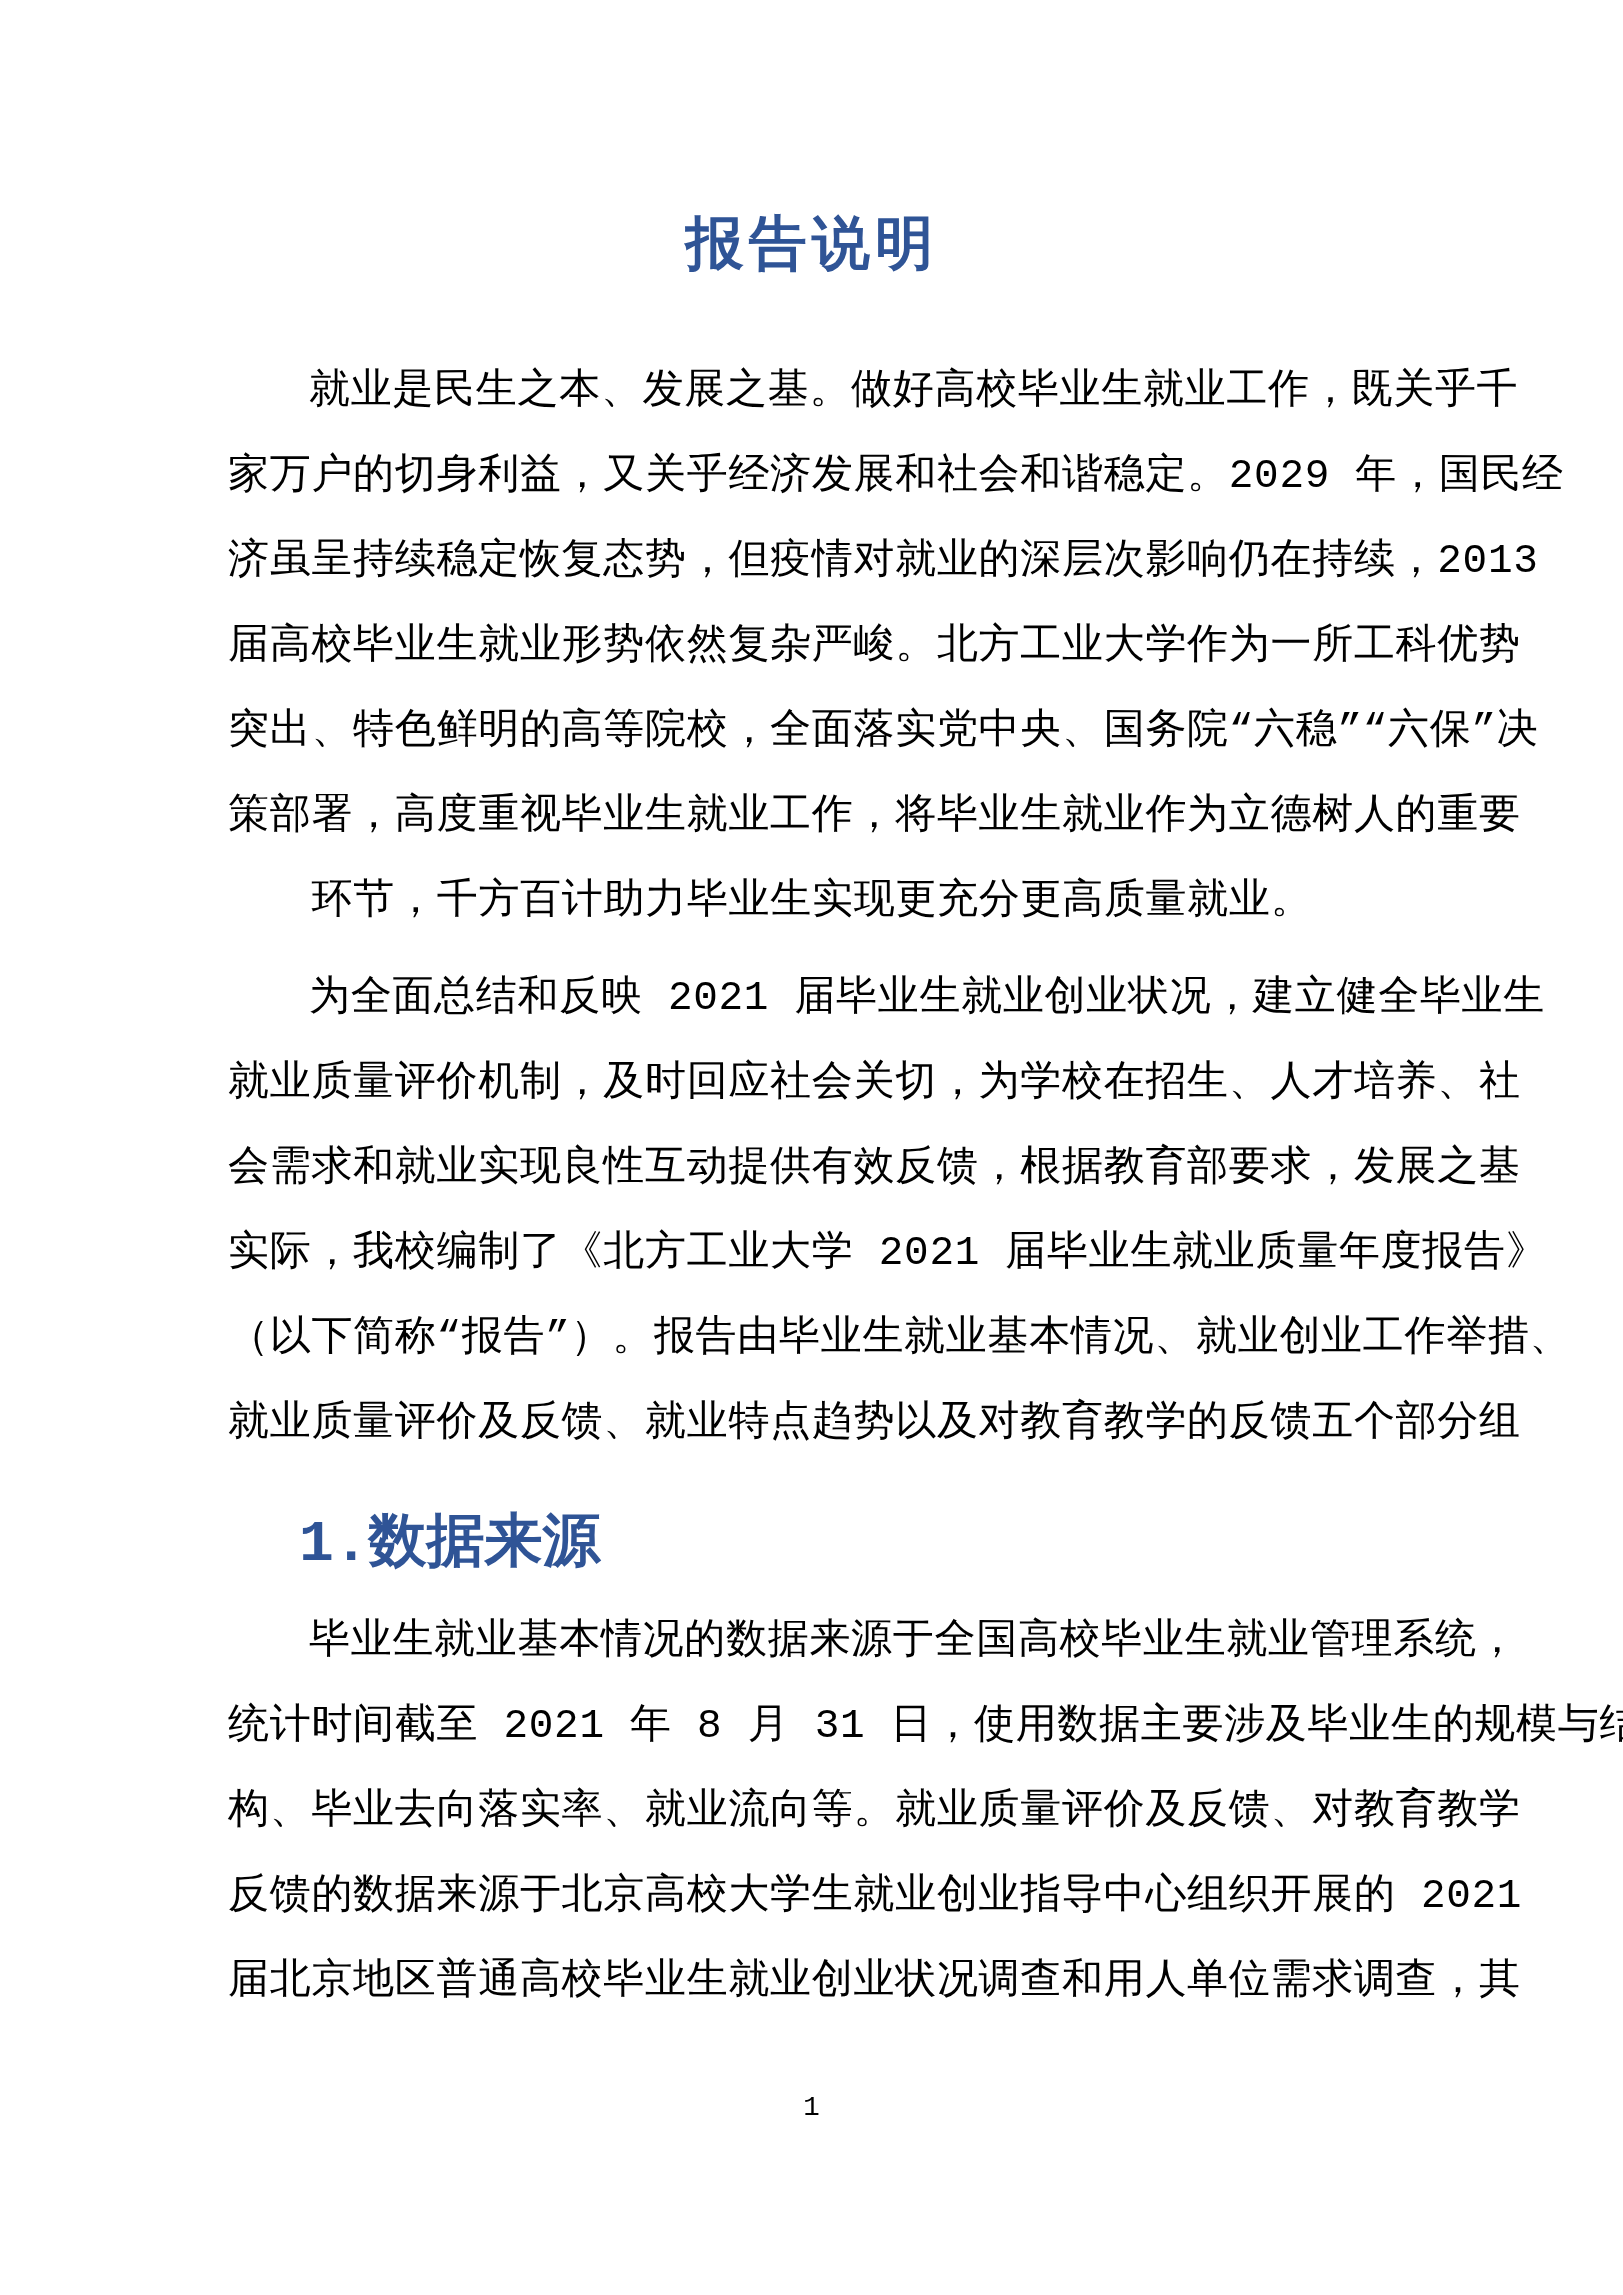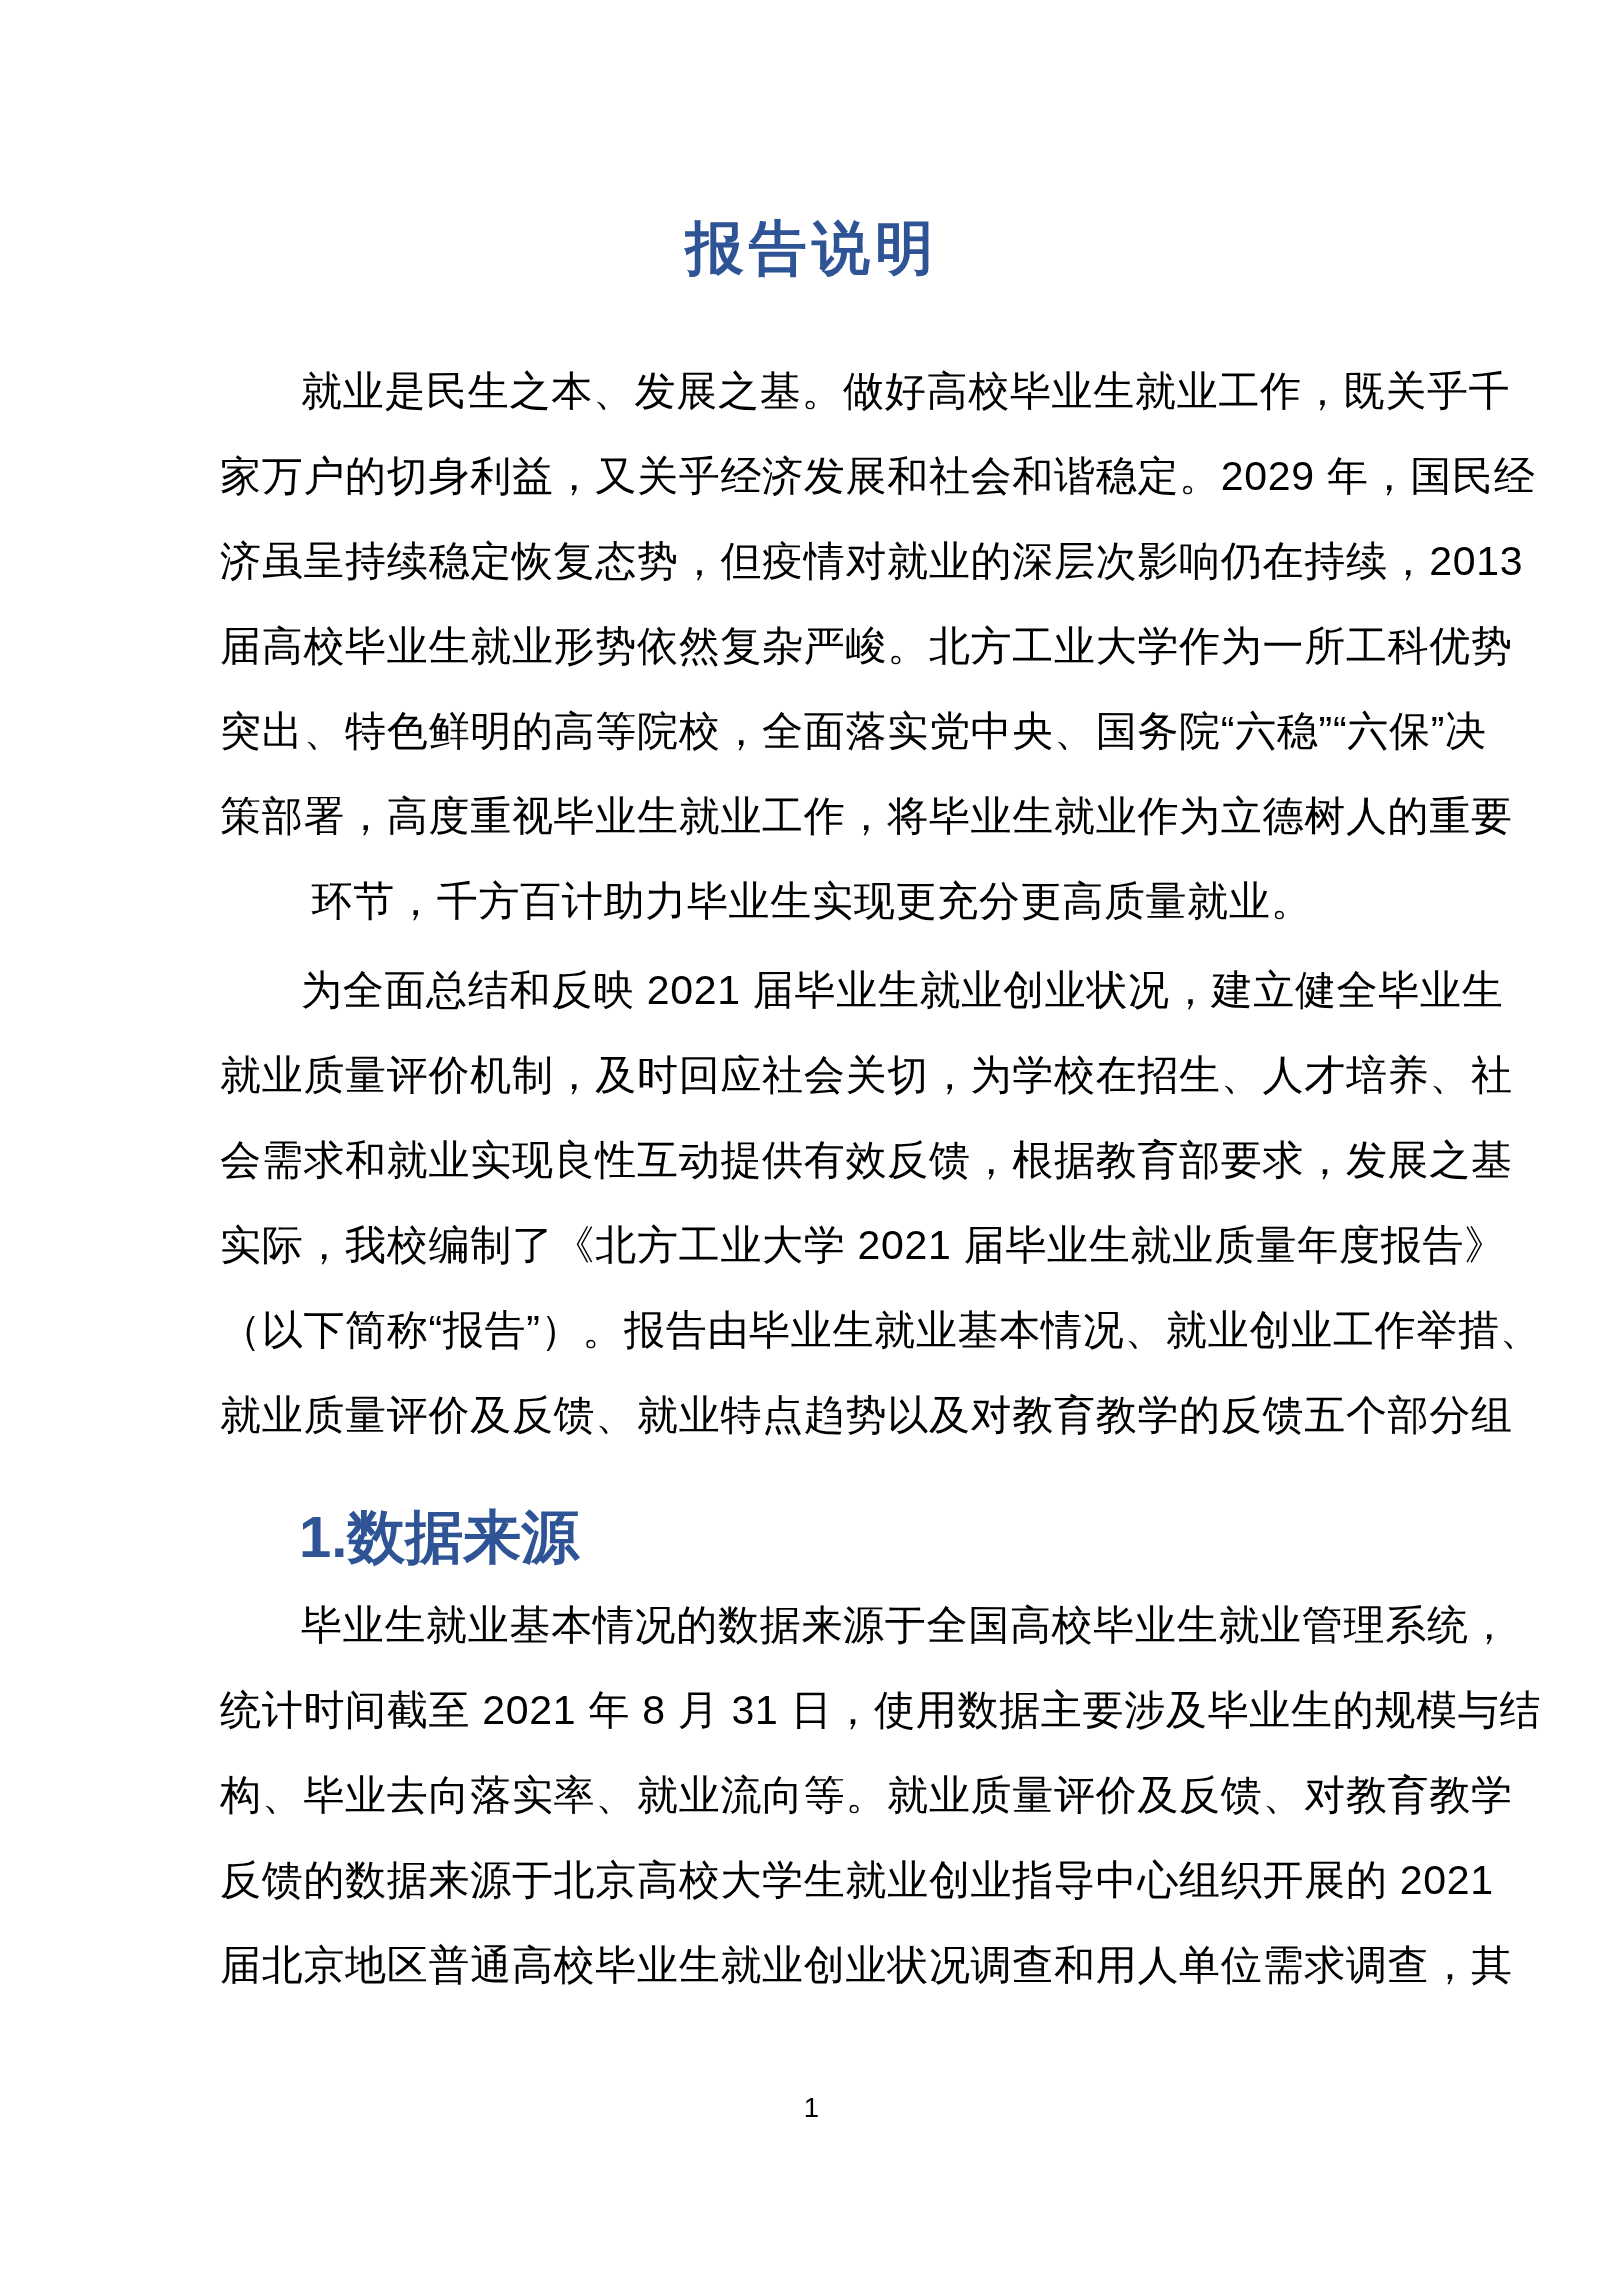--- a/index.html
+++ b/index.html
@@ -6,40 +6,40 @@
     margin: 0;
     padding: 0;
     background: #ffffff;
   }
   .page {
     position: relative;
     width: 1623px;
     height: 2295px;
     background: #ffffff;
     overflow: hidden;
-    font-family: Liberation Sans, sans-serif;
+    font-family: Liberation Mono, monospace;
     color: #000000;
   }
   .content {
     position: absolute;
     left: 216px;
     top: 0;
     width: 1192px;
   }
   .doc-title {
     margin: 207px 0 60px 0;
     text-align: center;
     font-size: 58px;
     line-height: 82px;
     font-weight: bold;
     letter-spacing: 5.2px;
     color: var(--accent, #2F5496);
   }
   .paragraph {
-    margin: 4px;
+    margin: 12px;
   }
   .line {
     font-size: 41px;
     line-height: 85px;
     height: 85px;
     white-space: nowrap;
     text-align: justify;
     text-align-last: justify;
     letter-spacing: 0.7px;
   }

